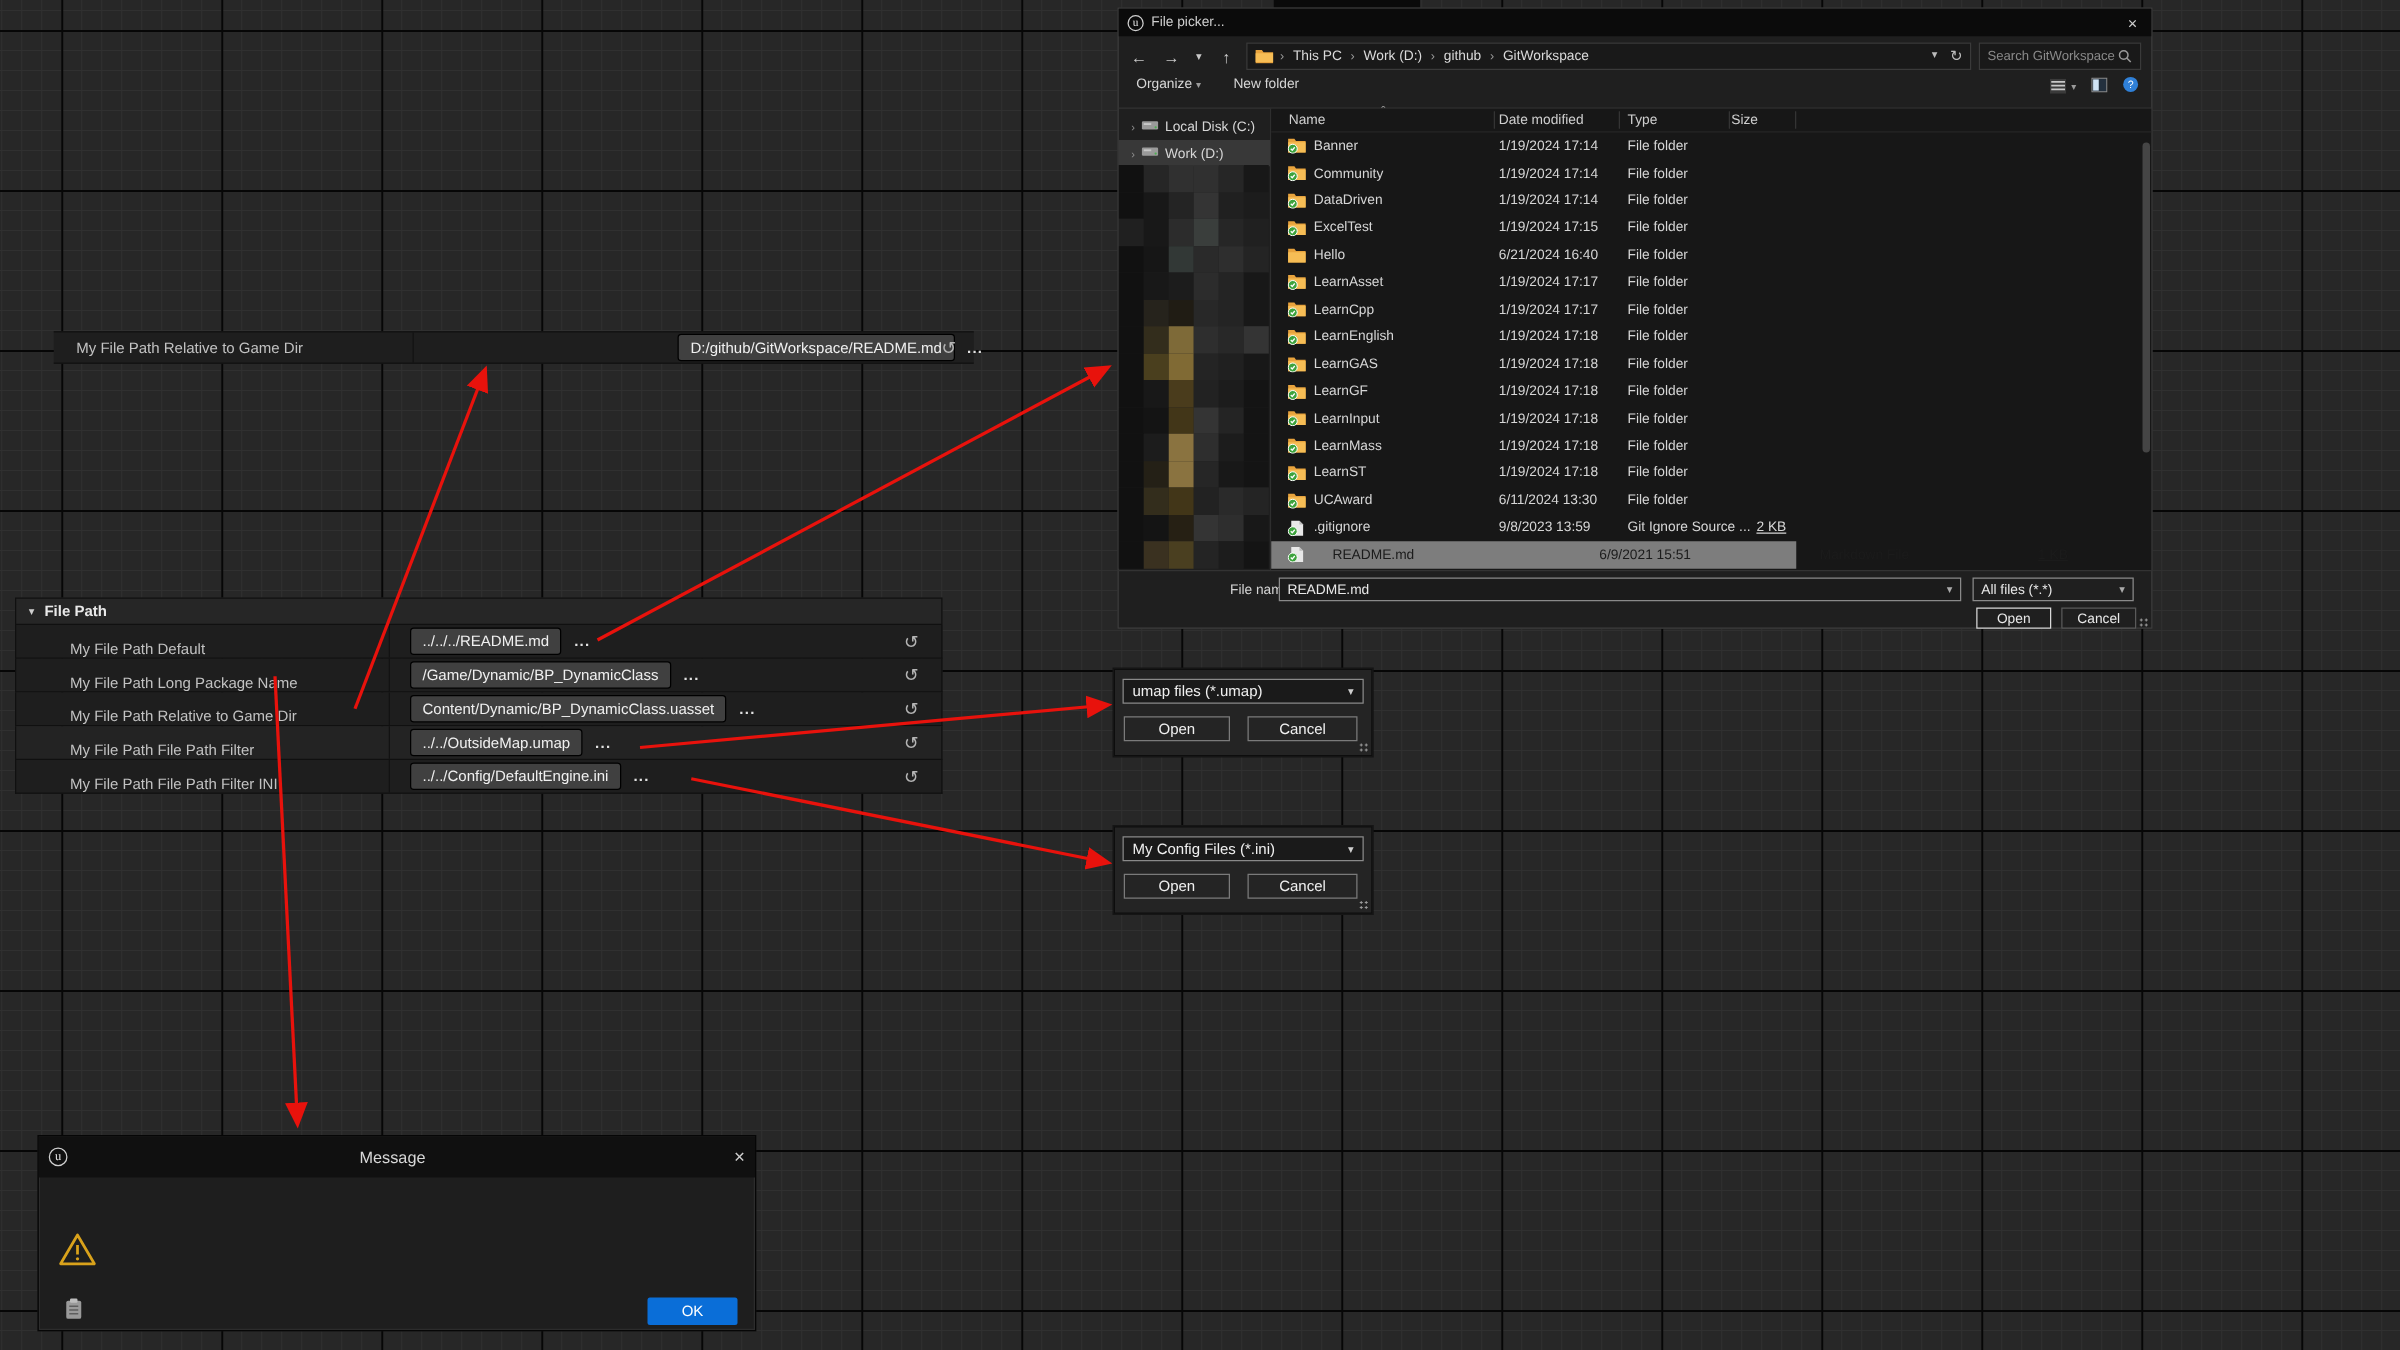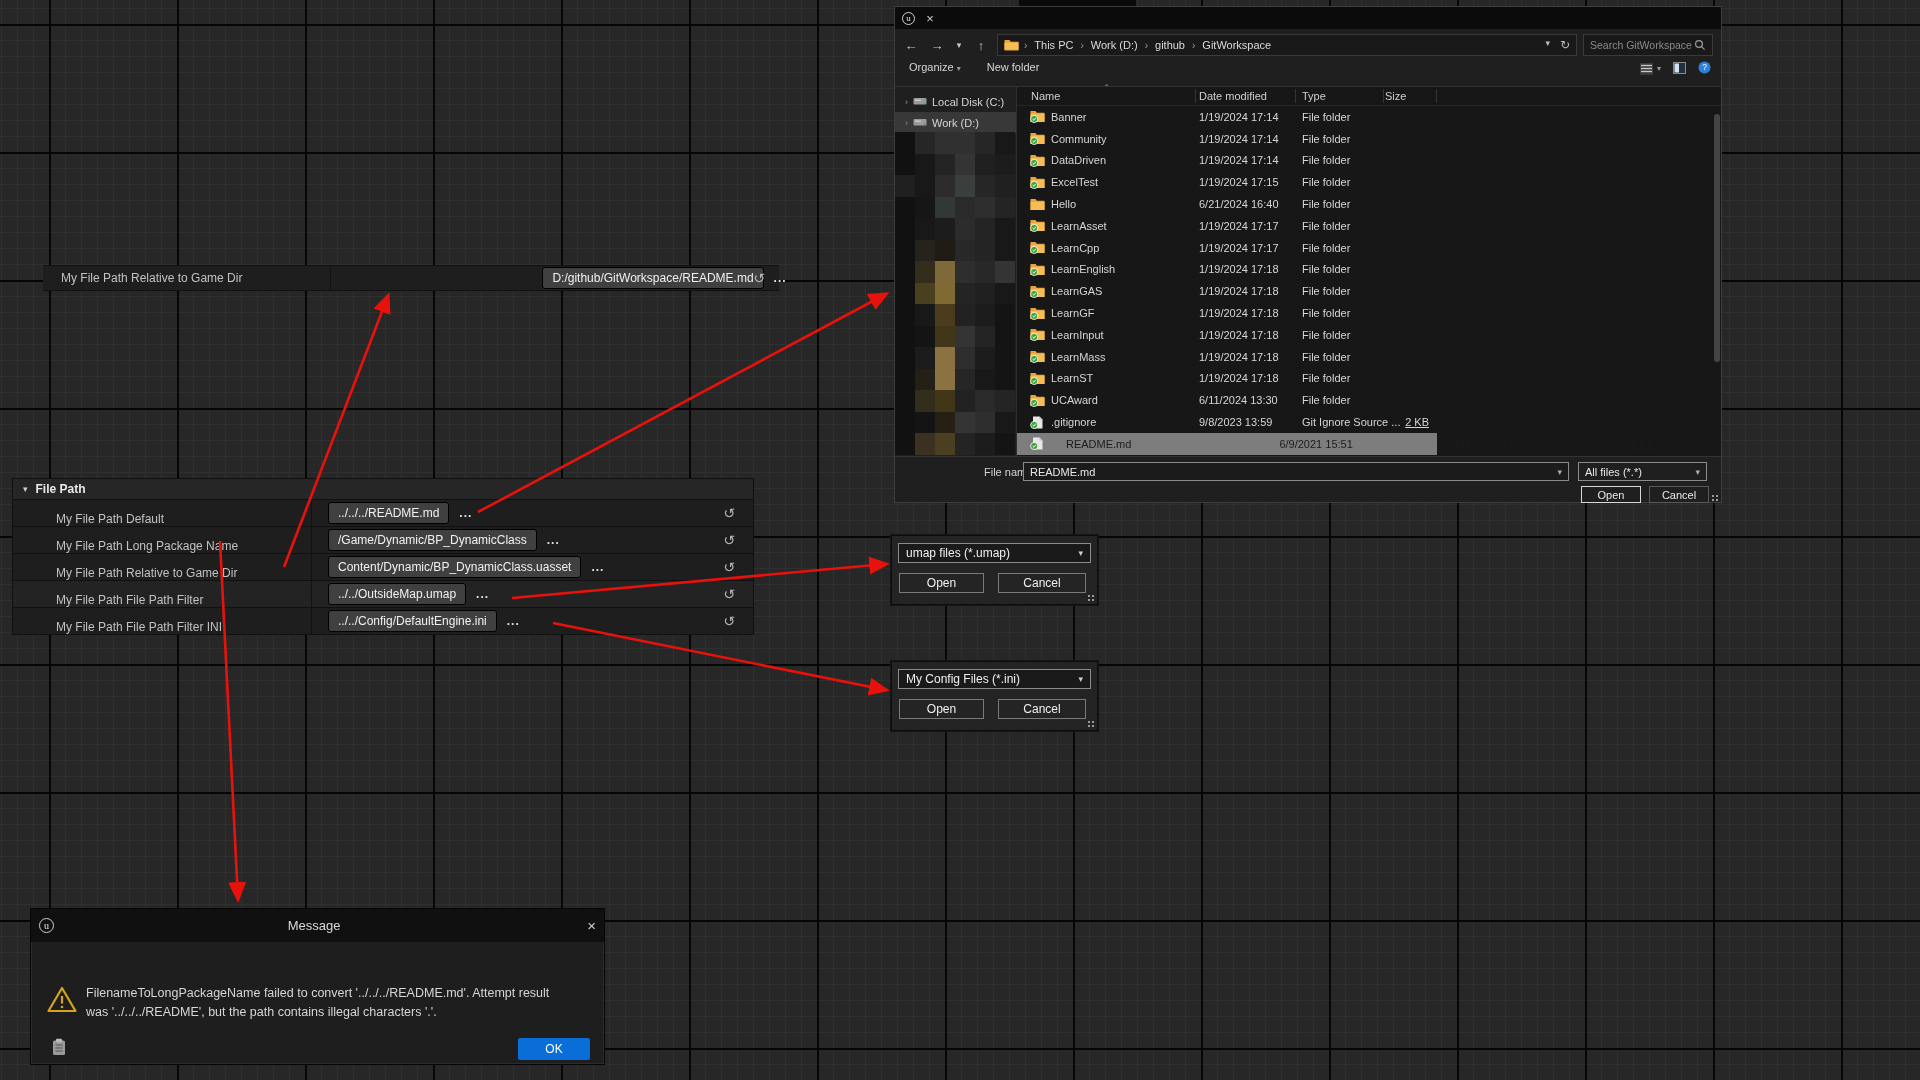--- a/index.html
+++ b/index.html
@@ -203,20 +203,21 @@
           <span class="d-more">...</span>
         </span>
         <span class="d-reset" style="right:18px;">↺</span>
       </div>
     </div>
 </div>
 
 <div class="picker">
   <div class="p-title">
     <span class="ulogo" style="width:13px;height:13px;font-size:9px;">u</span>
+    <span class="cap">File picker...</span>
     <span class="p-close">×</span>
   </div>
   <div class="p-toolbar">
     <span class="navico">←</span>
     <span class="navico">→</span>
     <span class="navico sm">▾</span>
     <span class="navico">↑</span>
     <div class="addr">
       <svg width="15" height="12" viewBox="0 0 15 12">
         <path d="M0.5 1 h5 l1.3 1.8 h7.7 v8.7 h-14 z" fill="#e8a33d"></path>
@@ -639,21 +640,20 @@
     <span class="ulogo">u</span>
     <span class="cap">Message</span>
     <span class="x">×</span>
   </div>
   <div class="msg-body">
     <svg class="warn-tri" width="30" height="27" viewBox="0 0 30 27">
       <path d="M15 2 L28.5 25 L1.5 25 Z" fill="none" stroke="#d9a21b" stroke-width="2.2" stroke-linejoin="round"></path>
       <line x1="15" y1="10" x2="15" y2="17.5" stroke="#d9a21b" stroke-width="2.2"></line>
       <circle cx="15" cy="21" r="1.3" fill="#d9a21b"></circle>
     </svg>
-    <div class="msg-text">FilenameToLongPackageName failed to convert '../../../README.md'. Attempt result was '../../../README', but the path contains illegal characters '.'.</div>
     <svg class="clip" width="14" height="18" viewBox="0 0 14 18">
       <rect x="1" y="2.5" width="12" height="14.5" rx="1.5" fill="#9a9a9a"></rect>
       <rect x="4" y="0.8" width="6" height="3.4" rx="1" fill="#bdbdbd"></rect>
       <g stroke="#5e5e5e" stroke-width="1.2">
           <line x1="3.4" y1="7" x2="10.6" y2="7"></line>
           <line x1="3.4" y1="10" x2="10.6" y2="10"></line>
           <line x1="3.4" y1="13" x2="10.6" y2="13"></line>
         </g>
     </svg>
     <div class="okbtn">OK</div>

